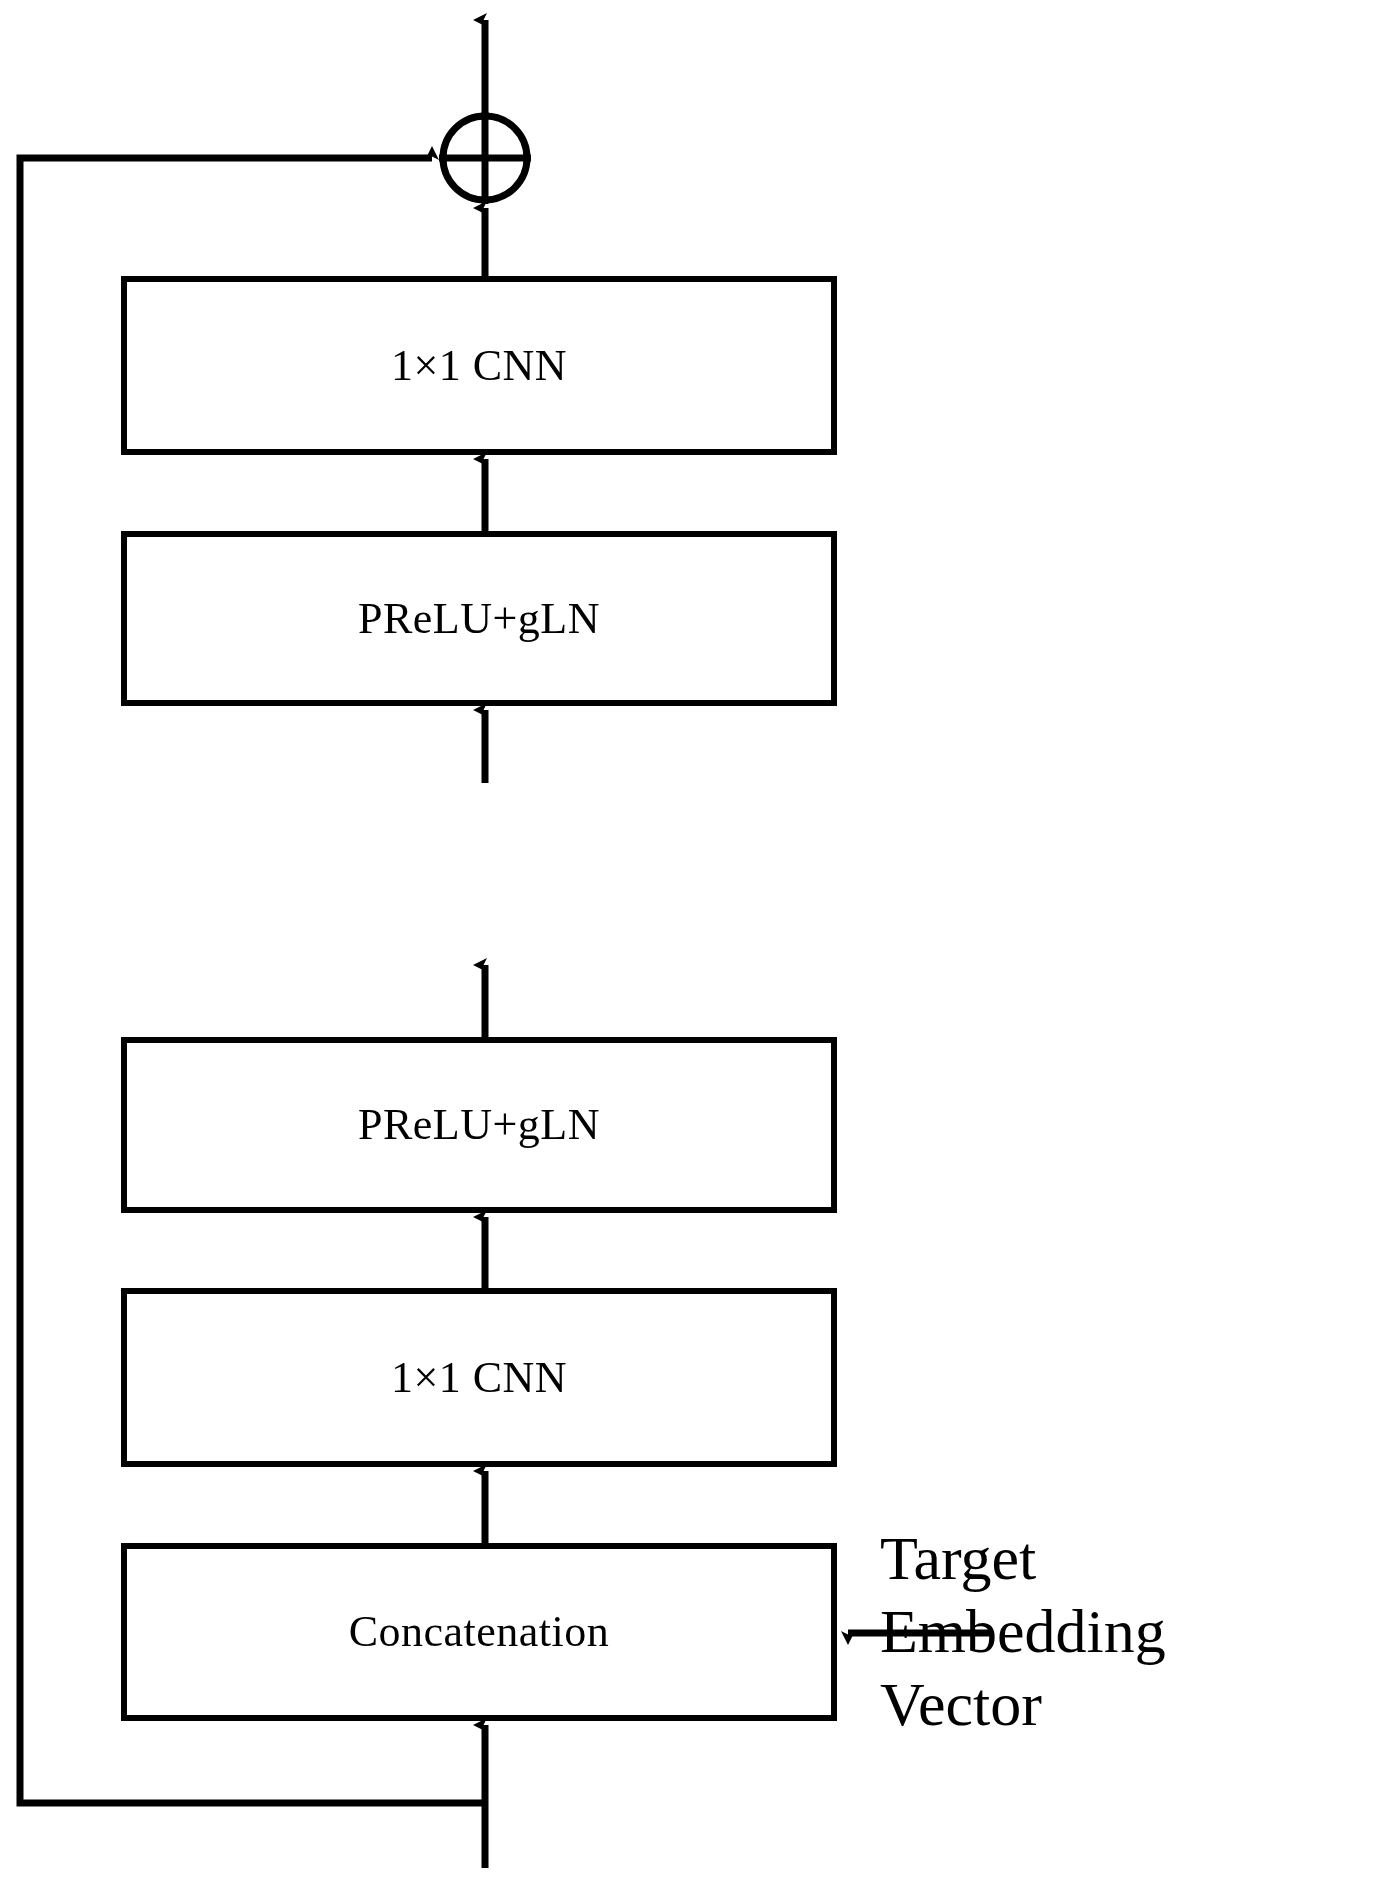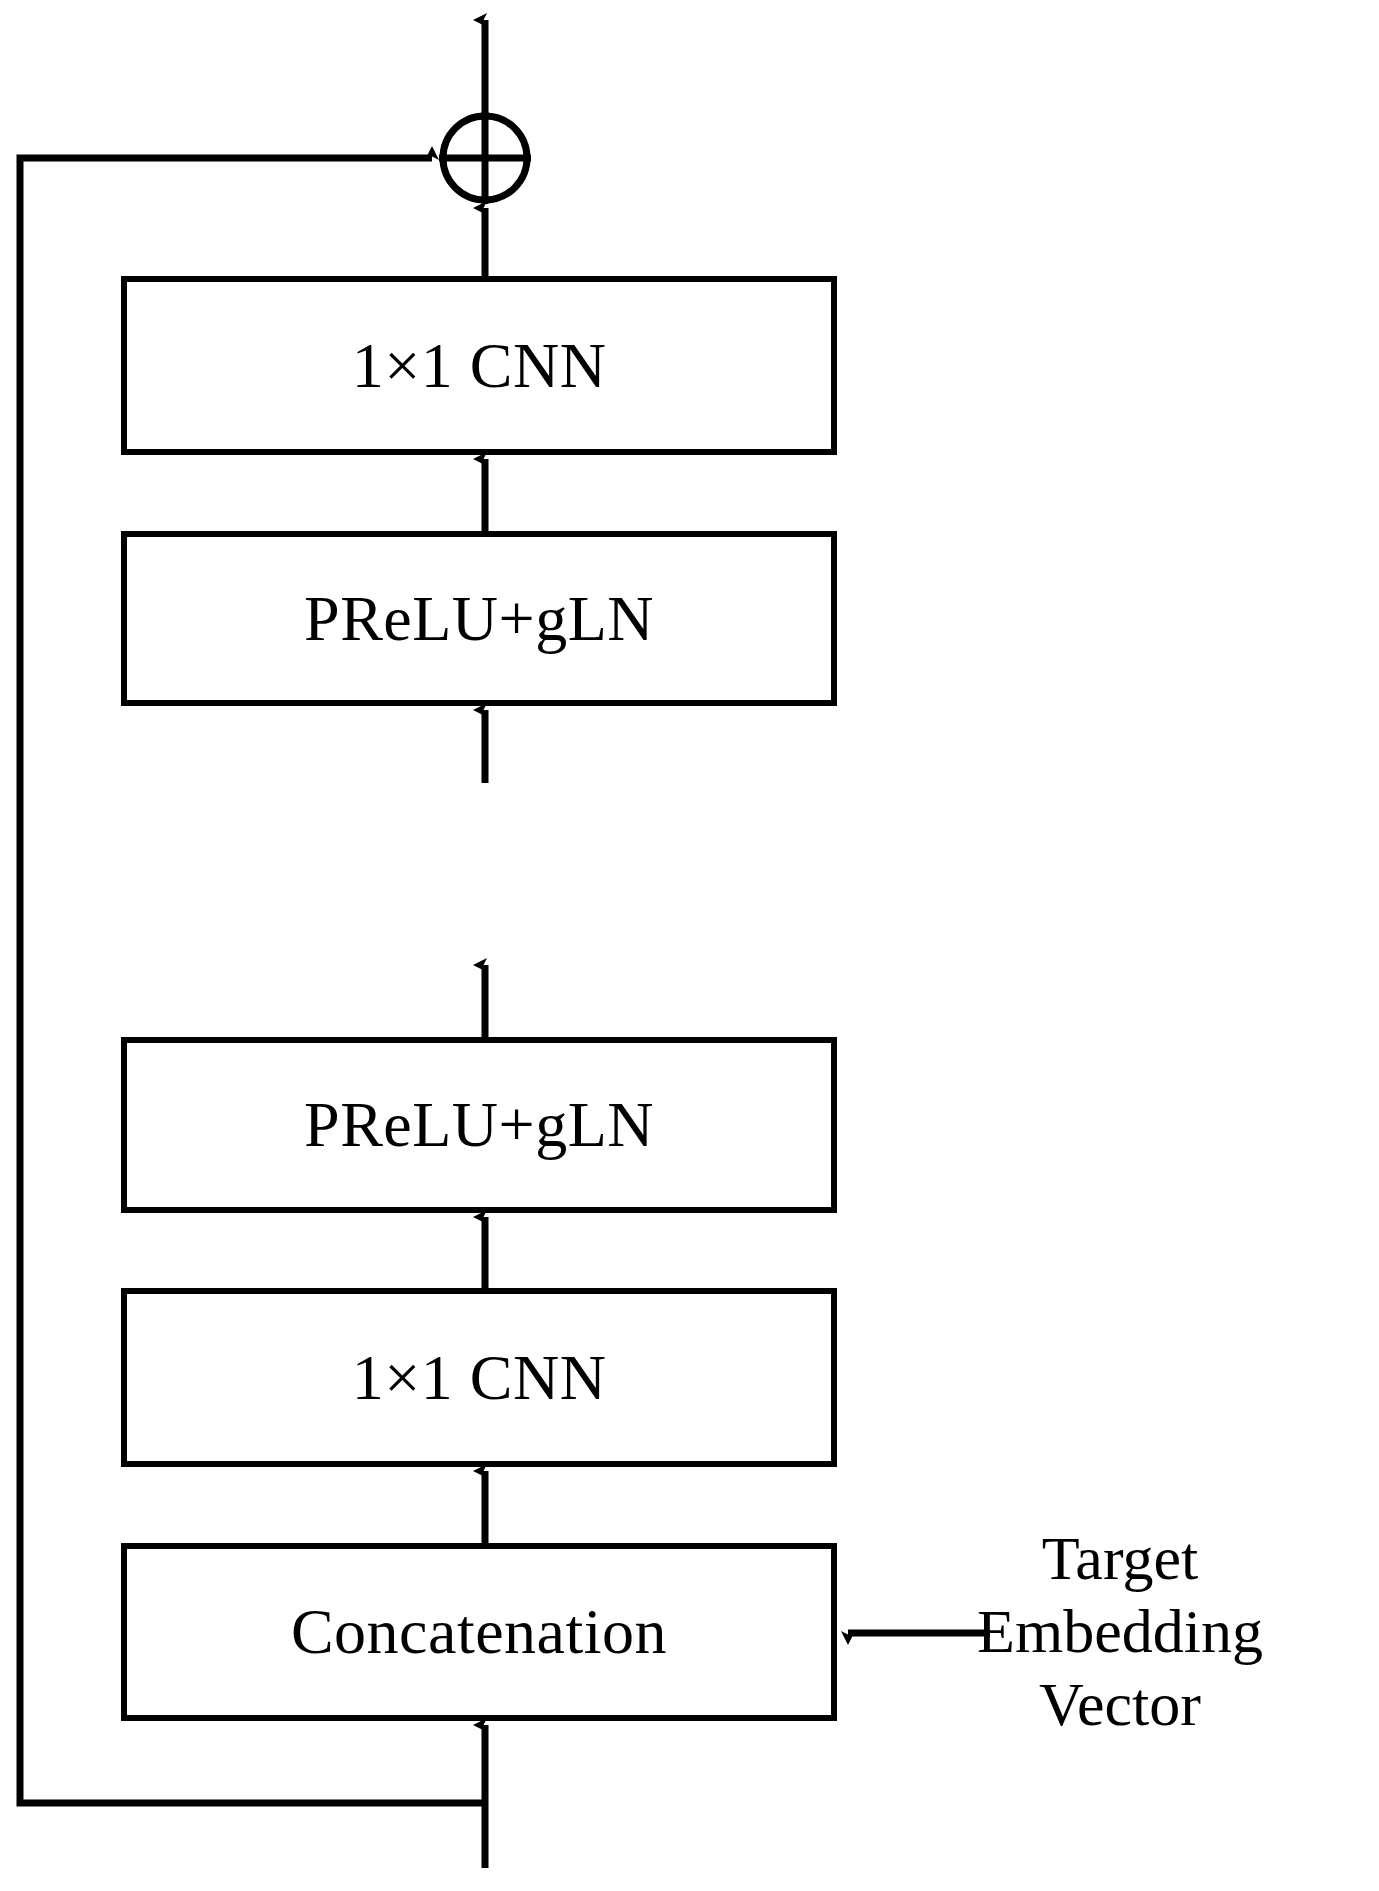--- a/index.html
+++ b/index.html
@@ -2,22 +2,22 @@
 <html><head>
 <meta charset="utf-8">
 <style>
   html,body{margin:0;padding:0;background:#ffffff;}
   body{width:1379px;height:1891px;position:relative;overflow:hidden;
        font-family:"Liberation Serif","DejaVu Serif",serif;color:#000;}
   #stage{position:absolute;left:0;top:0;width:1379px;height:1891px;}
   .svg-layer{position:absolute;left:0;top:0;width:1379px;height:1891px;}
   .node-box{position:absolute;box-sizing:border-box;border:6px solid #000;background:#fff;
             display:flex;align-items:center;justify-content:center;}
-  .node-label{font-size:64px;line-height:1;letter-spacing:0.5px;white-space:nowrap;color:#000;}
-  .side-label{position:absolute;text-align:center;font-size:62px;line-height:1.18;color:#000;white-space:pre-line;}
+  .node-label{font-size:44px;line-height:1;letter-spacing:0.5px;white-space:nowrap;color:#000;}
+  .side-label{position:absolute;text-align:left;font-size:62px;line-height:1.18;color:#000;white-space:pre-line;}
 </style>
 </head>
 <body>
 
 <div id="stage">
 
   <svg class="svg-layer" viewBox="0 0 1379 1891">
     <defs>
       <marker id="arrUp" markerWidth="14" markerHeight="14" refX="7" refY="12" orient="auto" markerUnits="userSpaceOnUse">
         <path d="M7 0 L14 14 L7 10.5 L0 14 Z" fill="#000"></path>

